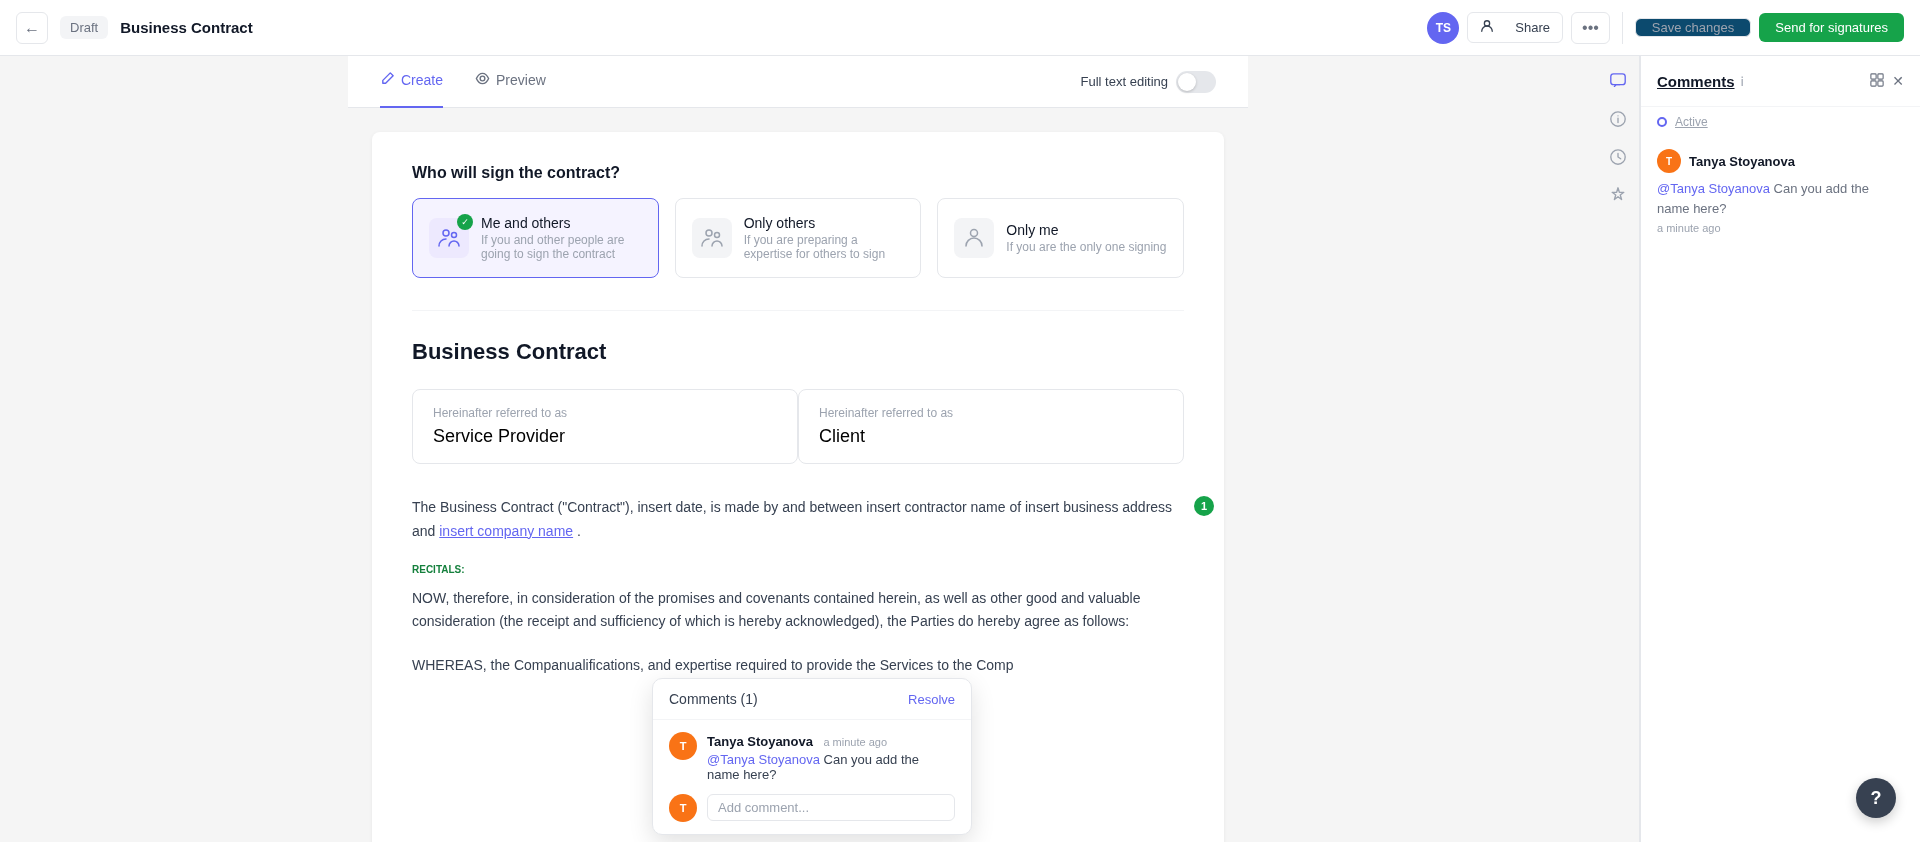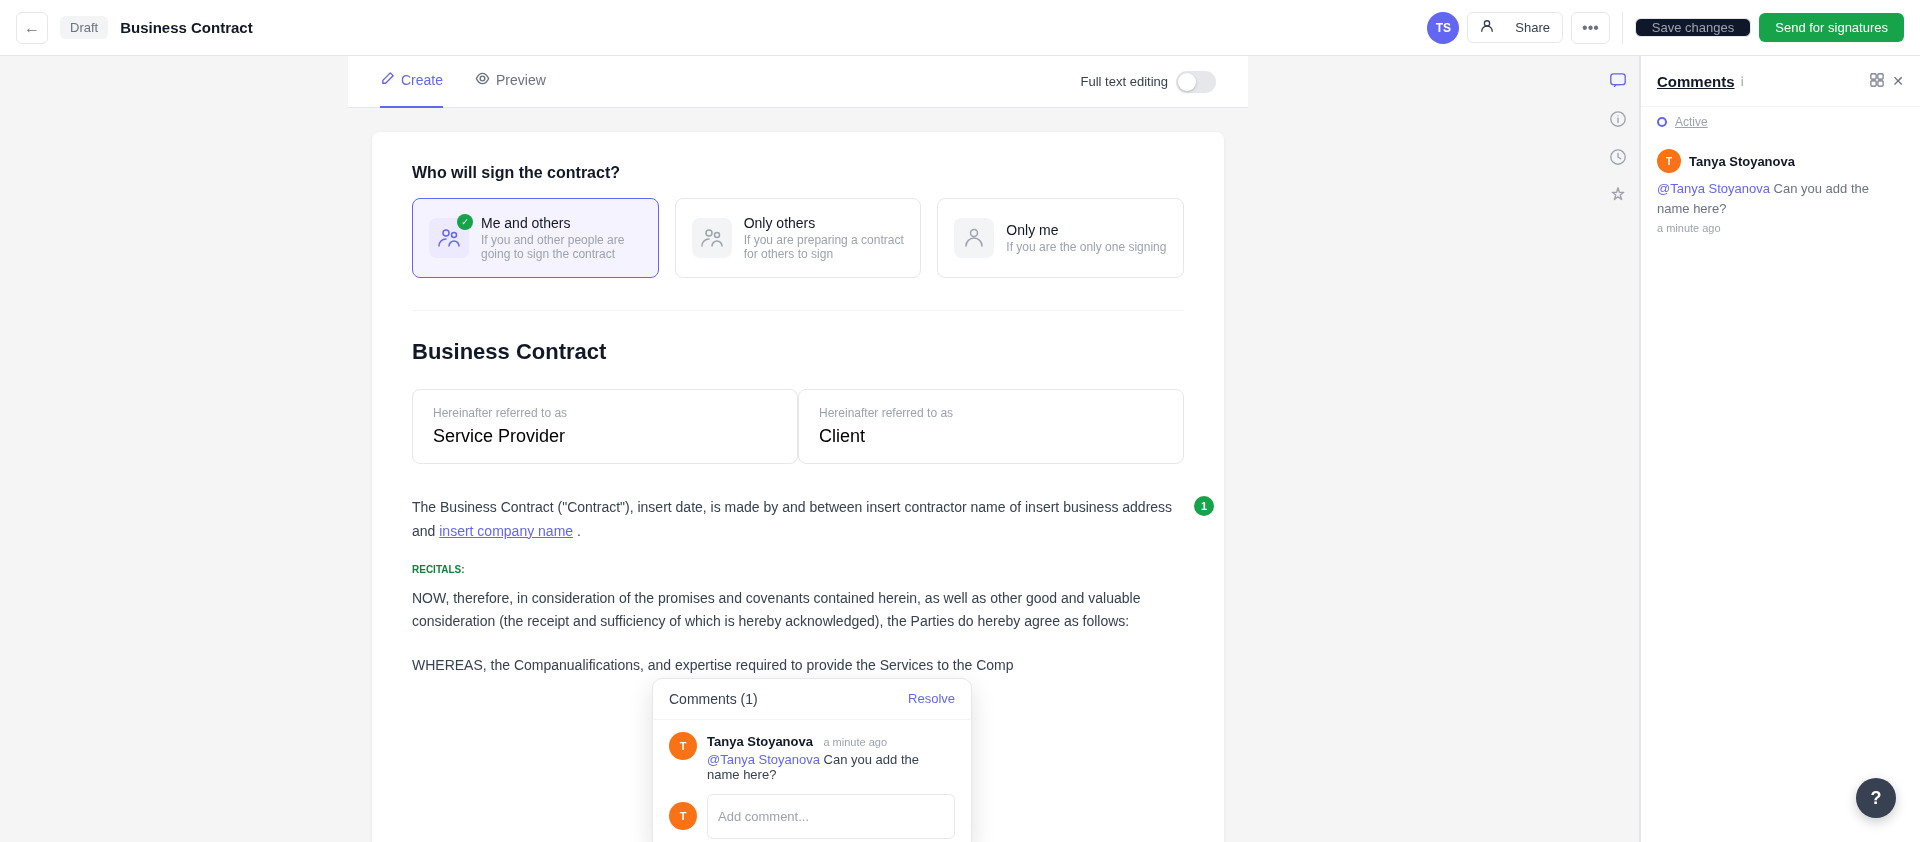--- a/index.html
+++ b/index.html
@@ -30,21 +30,21 @@
     .share-btn {
       display: flex; align-items: center; gap: 21px; border: 1px solid #e5e7eb;
       border-radius: 6px; padding: 6px 12px; background: #fff; cursor: pointer; font-size: 13px; color: #374151;
     }
     .more-btn {
       border: 1px solid #e5e7eb; border-radius: 6px; padding: 6px 10px;
       background: #fff; cursor: pointer; color: #6b7280; font-size: 16px;
     }
     .save-btn {
       border: 1px solid #e5e7eb; border-radius: 6px; padding: 1px 16px;
-      background: #0f172a; cursor: pointer; font-size: 13px; color: #9ca3af;
+      background: #0c4a6e; cursor: pointer; font-size: 13px; color: #9ca3af;
     }
     .send-btn {
       border: none; border-radius: 6px; padding: 7px 16px;
       background: #16a34a; cursor: pointer; font-size: 13px; color: #fff; font-weight: 500;
     }
 
     
     .main-layout {
       display: flex; flex: 1; overflow: hidden;
     }
@@ -132,39 +132,39 @@
 
     .recitals-title { font-size: 10px; font-weight: 700; color: #15803d; margin-bottom: 12px; }
 
     
     .comment-popup {
       position: absolute; left: 50%; top: 470px; transform: translateX(-80px);
       width: 320px; background: #fff; border: 1px solid #e5e7eb; border-radius: 10px;
       box-shadow: 0 8px 24px rgba(0,0,0,0.12); z-index: 100; overflow: hidden;
     }
     .comment-popup-header {
-      display: flex; align-items: flex-start; justify-content: space-between;
+      display: flex; align-items: flex-end; justify-content: space-between;
       padding: 12px 16px; border-bottom: 1px solid #f3f4f6;
     }
     .comment-popup-title { font-size: 14px; font-weight: 500; color: #374151; }
     .resolve-btn { font-size: 13px; color: #6366f1; cursor: pointer; font-weight: 500; }
     .comment-popup-body { padding: 12px 16px; }
     .comment-row { display: flex; gap: 10px; align-items: flex-start; margin-bottom: 12px; }
     .commenter-avatar {
       width: 28px; height: 28px; border-radius: 50%; background: #f97316;
       color: #fff; font-size: 11px; font-weight: 600;
       display: flex; align-items: center; justify-content: center; flex-shrink: 0;
     }
     .commenter-name { font-size: 13px; font-weight: 600; color: #111827; }
     .comment-time { font-size: 11px; color: #9ca3af; margin-left: 6px; }
     .comment-text { font-size: 13px; color: #374151; margin-top: 2px; }
     .mention { color: #6366f1; }
     .comment-input-row { display: flex; gap: 10px; align-items: center; }
     .comment-input {
-      flex: 1; border: 1px solid #e5e7eb; border-radius: 6px; padding: 14px 10px;
+      flex: 1; border: 1px solid #e5e7eb; border-radius: 6px; padding: 5px 10px;
       font-size: 13px; color: #14532d; outline: none;
     }
     .comment-input::placeholder { color: #9ca3af; }
 
     
     .right-panel {
       width: 280px; background: #fff; border-left: 1px solid #e5e7eb;
       display: flex; flex-direction: column; flex-shrink: 0; overflow: hidden;
     }
     .right-panel-header {
@@ -299,21 +299,21 @@
               <div class="sign-option-icon">
                 <svg width="24" height="24" viewBox="0 0 24 24" fill="none">
                     <circle cx="9" cy="7" r="3" stroke="#9ca3af" stroke-width="1.5"></circle>
                     <path d="M2 20c0-4 3-7 7-7" stroke="#9ca3af" stroke-width="1.5" stroke-linecap="round"></path>
                     <circle cx="17" cy="9" r="2.5" stroke="#9ca3af" stroke-width="1.5"></circle>
                     <path d="M12 20c0-3 2.5-5 5-5s5 2 5 5" stroke="#9ca3af" stroke-width="1.5" stroke-linecap="round"></path>
                   </svg>
               </div>
               <div>
                 <div class="sign-option-text">Only others</div>
-                <div class="sign-option-desc">If you are preparing a contract for others to sign</div>
+                <div class="sign-option-desc">If you are preparing a expertise for others to sign</div>
               </div>
             </div>
 
             <div class="sign-option">
               <div class="sign-option-icon">
                 <svg width="24" height="24" viewBox="0 0 24 24" fill="none">
                     <circle cx="12" cy="7" r="3.5" stroke="#9ca3af" stroke-width="1.5"></circle>
                     <path d="M4 20c0-4.4 3.6-8 8-8s8 3.6 8 8" stroke="#9ca3af" stroke-width="1.5" stroke-linecap="round"></path>
                   </svg>
               </div>

